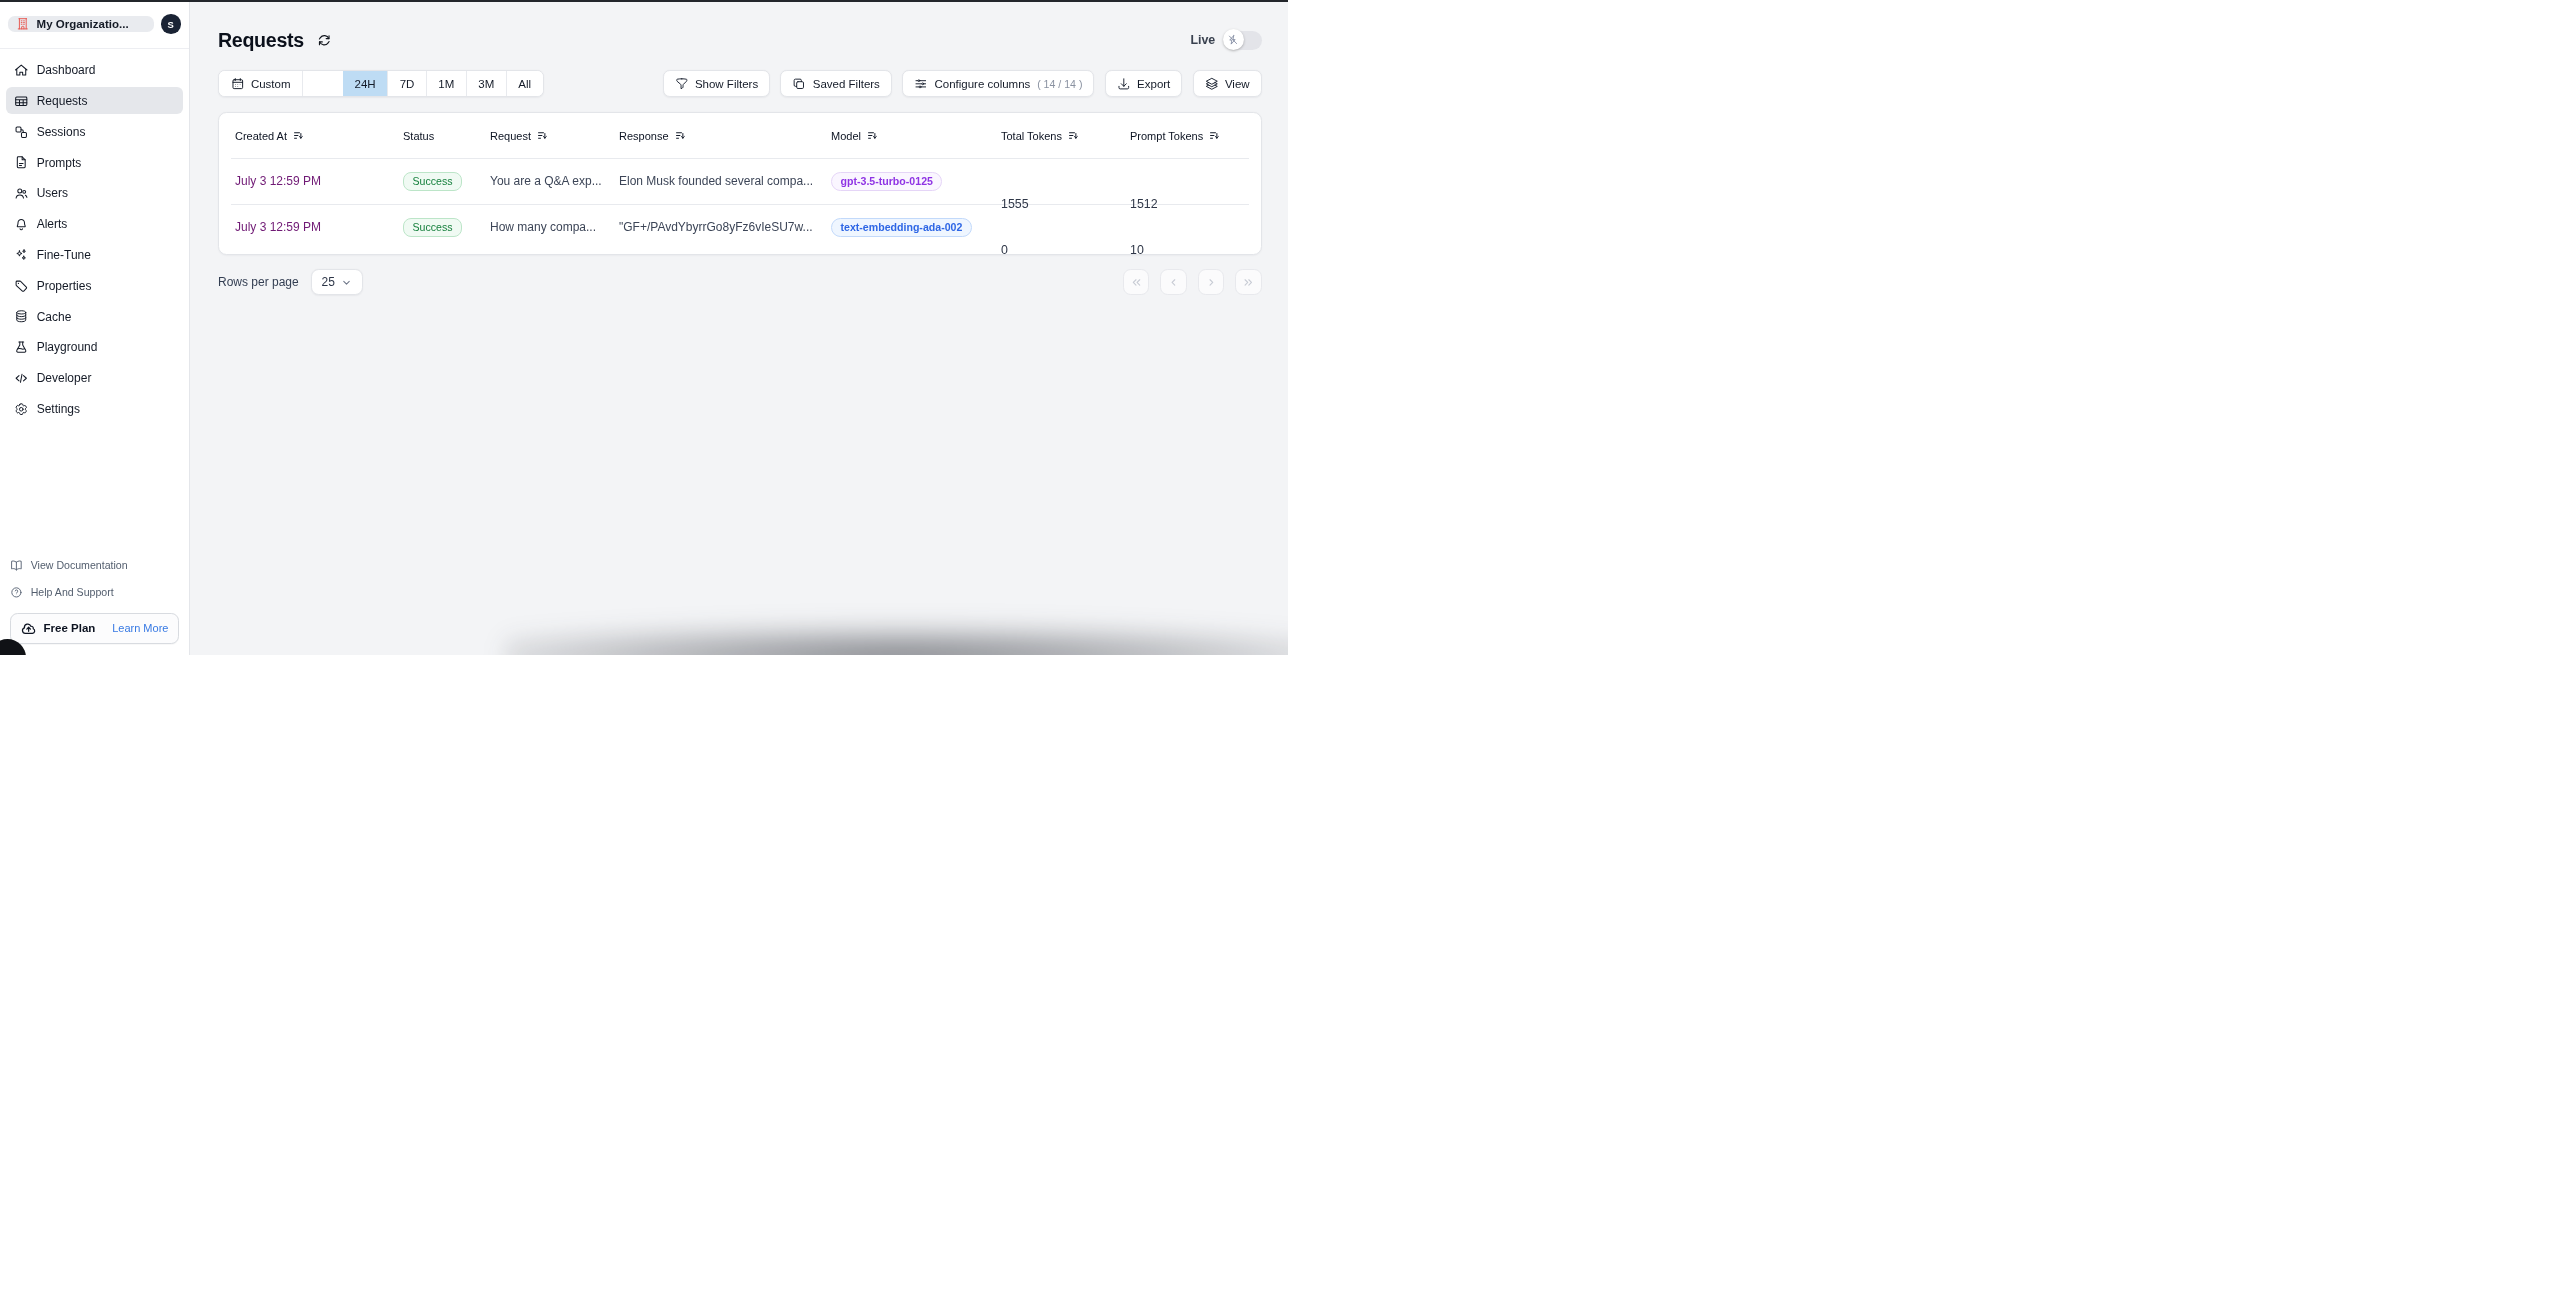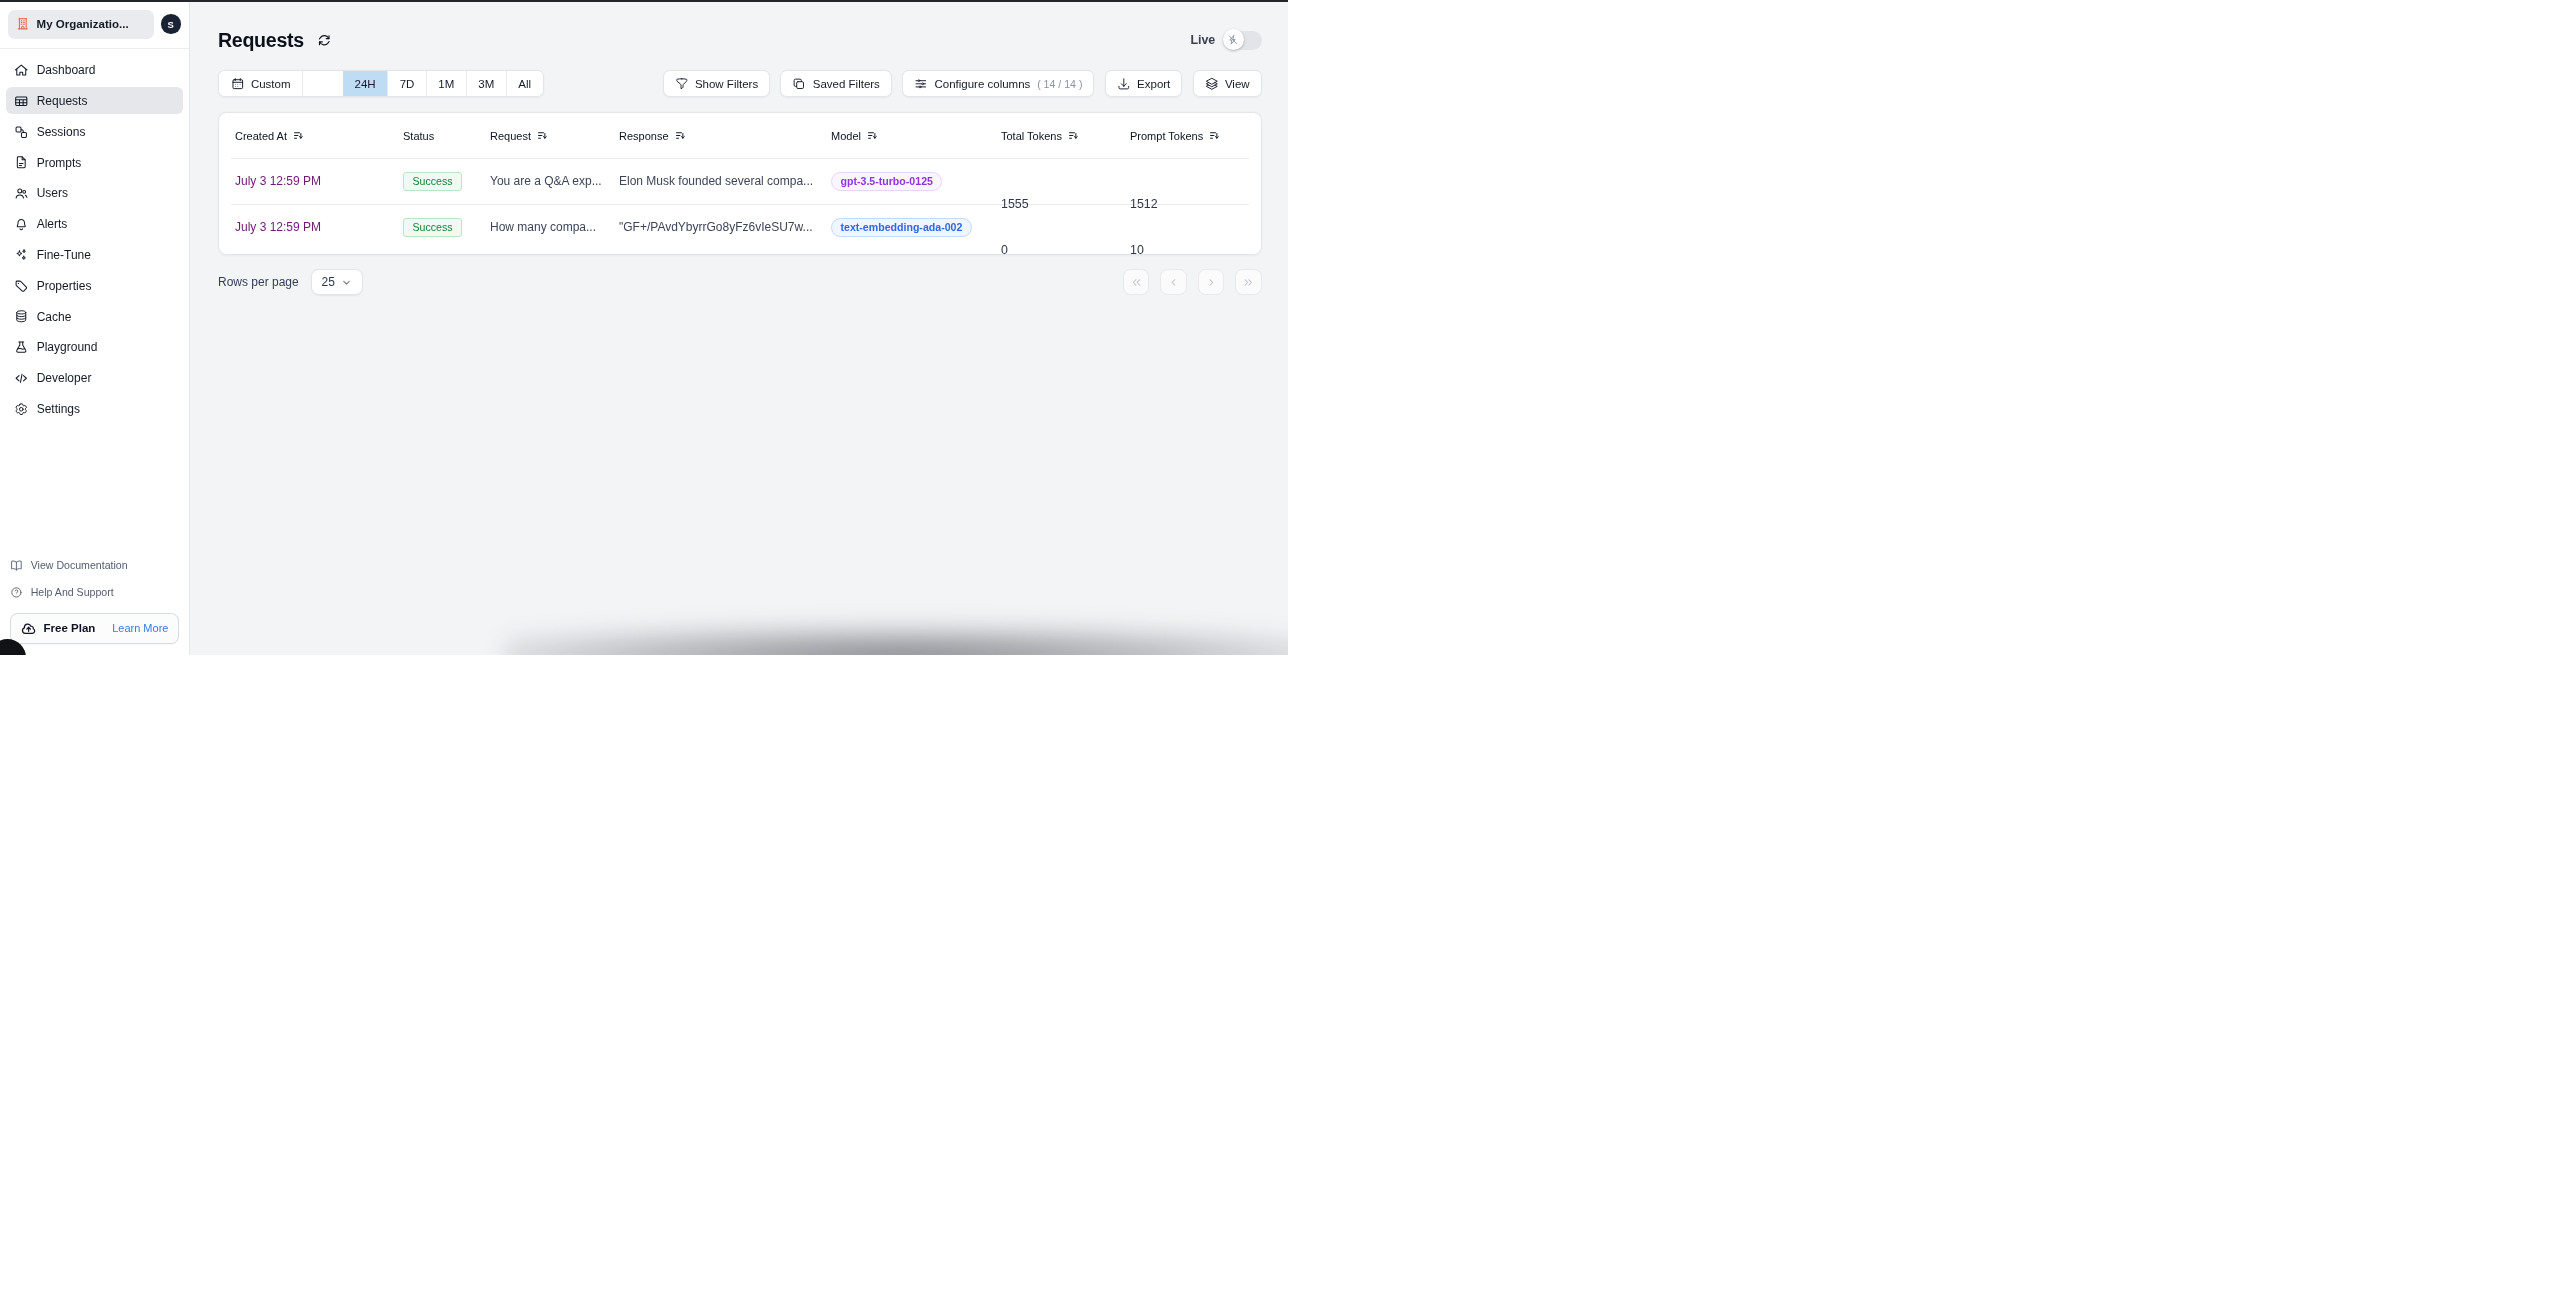--- a/index.html
+++ b/index.html
@@ -4,21 +4,21 @@
 <style>
   * { margin:0; padding:0; box-sizing:border-box; }
   html,body { width:1288px; height:655px; background:#fff; }
   body { font-family:"Liberation Sans", sans-serif; }
   .app { position:relative; width:1288px; height:655px; background:#f3f4f6; overflow:hidden; }
   .top-edge { position:absolute; top:0; left:0; right:0; height:1.7px; background:#23262b; z-index:60; }
 
   
   .sidebar { position:absolute; left:0; top:0; bottom:0; width:190px; background:#ffffff; border-right:0.9px solid #e4e6ea; display:flex; flex-direction:column; z-index:10; }
   .org-row { height:49px; flex:0 0 49px; display:flex; align-items:center; gap:6.8px; padding:0 8.5px 0 7.7px; border-bottom:0.9px solid #edeef2; }
-  .org-pill { flex:1; min-width:0; display:flex; align-items:center; gap:6.8px; background:#e9ebef; border:none; border-radius:6.8px; height:29px; padding:0 8.5px; font-family:inherit; font-size:11.5px; font-weight:700; color:#151b26; cursor:pointer; text-align:left; }
+  .org-pill { flex:1; min-width:0; display:flex; align-items:center; gap:6.8px; background:#e9ebef; border:none; border-radius:6.8px; height:16px; padding:0 8.5px; font-family:inherit; font-size:11.5px; font-weight:700; color:#151b26; cursor:pointer; text-align:left; }
   .org-pill .org-name { white-space:nowrap; overflow:hidden; }
   .org-pill svg { flex:0 0 auto; color:#e8564f; }
   .avatar { flex:0 0 auto; width:19.6px; height:19.6px; border-radius:50%; background:#1a2334; color:#fff; font-size:9.4px; font-weight:700; display:flex; align-items:center; justify-content:center; cursor:pointer; }
 
   nav.nav { padding:7.7px 6px; display:flex; flex-direction:column; gap:3.8px; }
   .nav-item { display:flex; align-items:center; gap:8.5px; height:27px; padding:0 7.7px; border-radius:6px; color:#141a26; font-size:12px; font-weight:500; cursor:pointer; text-decoration:none; }
   .nav-item.active { background:#e5e7eb; }
   .nav-item svg { width:14.5px; height:14.5px; flex:0 0 auto; }
 
   .sidebar-footer { margin-top:auto; padding:6.8px 10.2px 11px 10.2px; }
@@ -48,21 +48,21 @@
   .action-btn svg { color:#1a2130; }
   .count-suffix { color:#8a92a1; font-size:10.6px; font-weight:500; }
 
   .table-card { position:absolute; top:112px; left:28px; right:26.4px; height:143px; background:#fff; border:0.9px solid #e3e5e9; border-radius:8.5px; box-shadow:0 0.9px 1.7px rgba(16,24,40,.04); overflow:hidden; }
   .trow { display:grid; grid-template-columns:168px 87px 129px 212px 170px 129px 1fr; align-items:center; padding:0 16px; height:45px; }
   .th { display:flex; gap:6px; align-items:center; font-size:11px; font-weight:400; color:#0c1322; cursor:pointer; }
   .th .sort { color:#111827; }
   .hr { height:0.9px; background:#e8eaee; margin:0 12px; }
   .cell { font-size:12px; color:#3c4557; white-space:nowrap; overflow:hidden; padding-right:12px; }
   .cell.date { color:#701a75; }
-  .badge-success { display:inline-flex; align-items:center; height:19px; padding:0 8.5px; border-radius:3px; background:#f0faf3; border:0.9px solid #bce5c8; color:#17813e; font-size:10.6px; font-weight:500; }
+  .badge-success { display:inline-flex; align-items:center; height:19px; padding:0 8.5px; border-radius:8px; background:#f0faf3; border:0.9px solid #bce5c8; color:#17813e; font-size:10.6px; font-weight:500; }
   .model-badge { display:inline-flex; align-items:center; max-width:158px; height:19px; padding:0 8.5px; border-radius:9.4px; font-size:10.6px; font-weight:600; white-space:nowrap; overflow:hidden; }
   .model-purple { background:#faf6ff; border:0.9px solid #e5d5f7; color:#8f34e4; }
   .model-blue { background:#eff6ff; border:0.9px solid #c2d9fa; color:#2e66e5; }
   .tokens { font-size:12.4px; color:#2f3748;margin-top:45px; }
 
   .pager-row { position:absolute; top:269px; left:28px; right:26.4px; height:26.4px; display:flex; align-items:center; }
   .rpp-label { font-size:12px; color:#333e52; font-weight:500; }
   .rpp-select { margin-left:12px; height:26.4px; width:52px; background:#fff; border:0.9px solid #e3e5e9; border-radius:7.7px; display:flex; align-items:center; justify-content:center; gap:6px; font-size:12px; color:#2c3547; box-shadow:0 0.9px 1.7px rgba(16,24,40,.05); cursor:pointer; font-family:inherit; }
   .rpp-select svg { color:#6b7486; }
   .pager { margin-left:auto; display:flex; gap:11px; }

